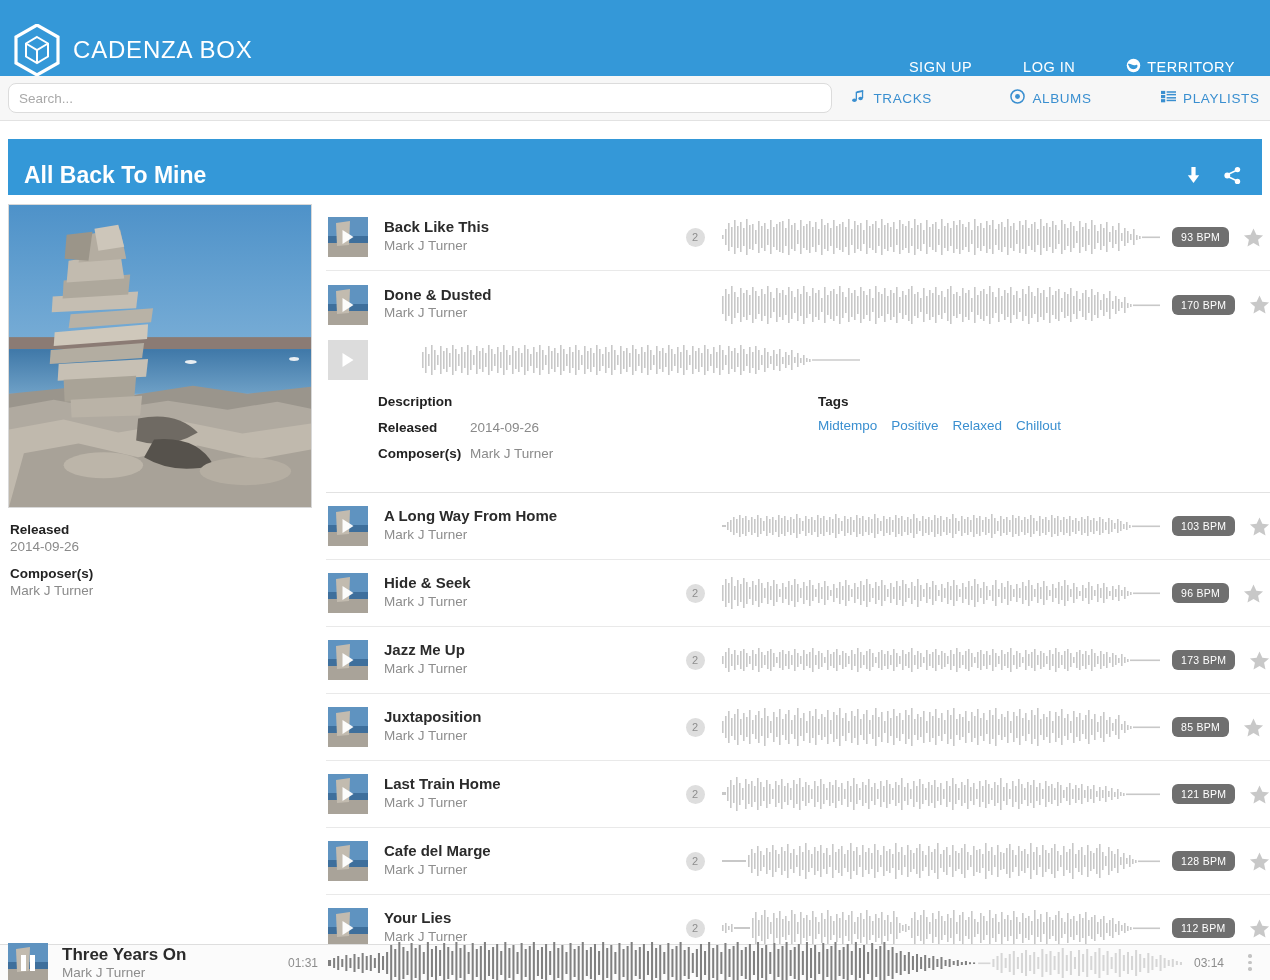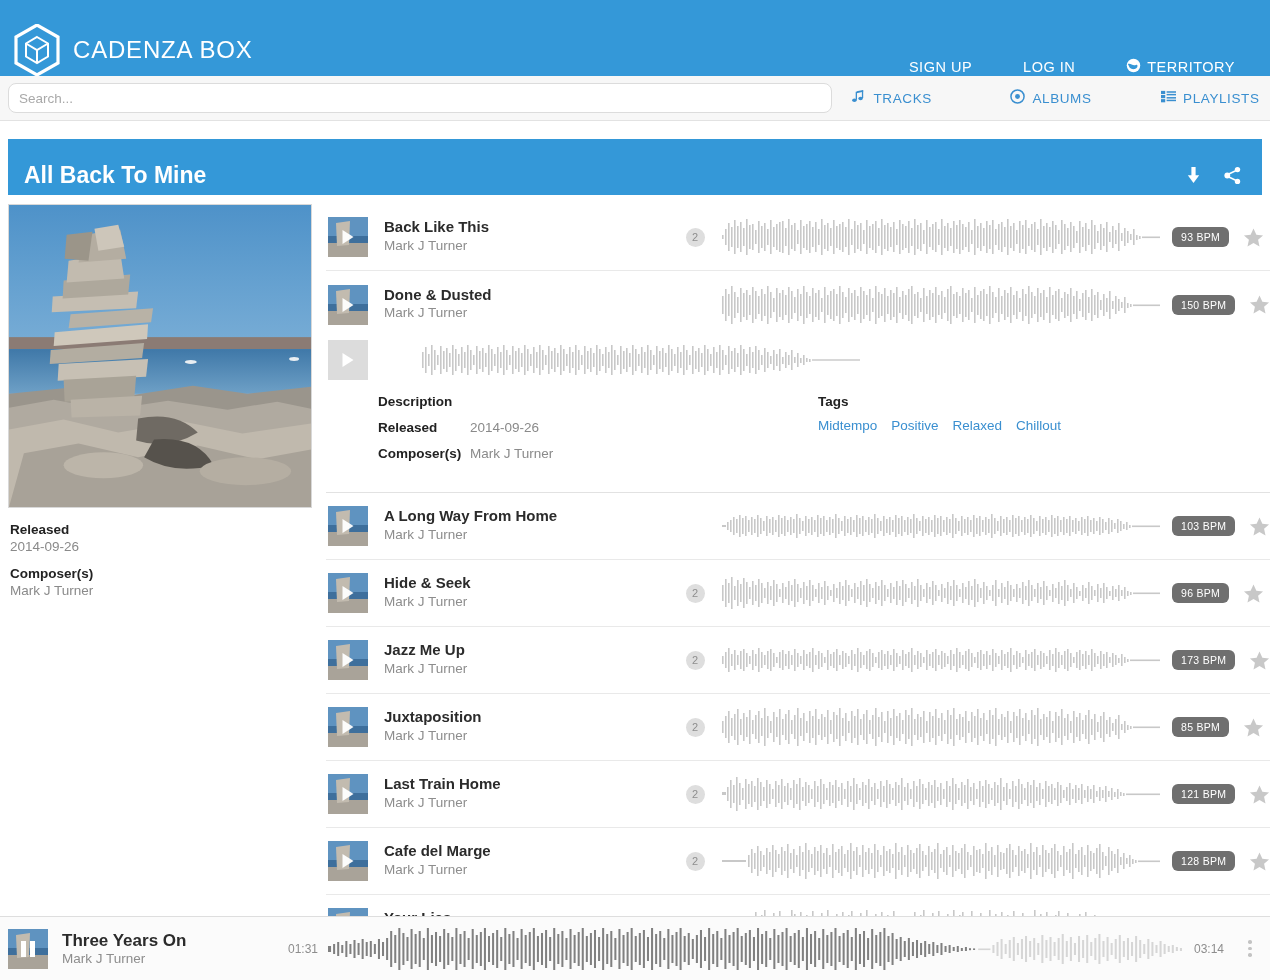--- a/index.html
+++ b/index.html
@@ -130,21 +130,21 @@
   .drow { display: flex; margin-bottom: 11px; font-size: 13.5px; }
   .dlabel { width: 92px; font-weight: bold; color: #222; }
   .dval { color: #8a8a8a; }
   .detail-right { flex: 1; }
   .tags-head { font-size: 13.5px; font-weight: bold; color: #222; margin-bottom: 9px; }
   .tags { display: flex; gap: 14px; }
   .tags a { color: #3a8fd0; font-size: 13.5px; text-decoration: none; }
 
   
   .player {
-    position: absolute; left: 0; bottom: 0; width: 1270px; height: 64px;
+    position: absolute; left: 0; bottom: 0; width: 1270px; height: 36px;
     background: #fbfbfb; border-top: 1px solid #dedede;
     display: flex; align-items: center; padding: 0 8px;
   }
   .p-thumb { width: 40px; height: 40px; flex: 0 0 40px; position: relative;
              background: #7fa8cd; overflow: hidden; }
   .p-pause { position: absolute; left: 50%; top: 50%; transform: translate(-50%,-50%);
              display: flex; gap: 4px; }
   .p-pause i { width: 5px; height: 16px; background: #fff; display: block; }
   .p-titles { padding-left: 14px; width: 230px; }
   .p-title { font-size: 17px; font-weight: bold; color: #2b2b2b; line-height: 1.2; }
@@ -632,21 +632,21 @@
                 <rect x="393" y="13" width="1.6" height="18"></rect>
                 <rect x="396" y="16" width="1.6" height="12"></rect>
                 <rect x="399" y="19" width="1.6" height="6"></rect>
                 <rect x="402" y="14" width="1.6" height="16"></rect>
                 <rect x="405" y="20" width="1.6" height="5"></rect>
                 <rect x="408" y="21" width="1.6" height="3"></rect>
                 <rect x="411" y="21.5" width="27" height="1.6"></rect>
             </g>
           </svg>
         </span>
-        <span class="bpm">150 BPM</span>
+        <span class="bpm">170 BPM</span>
         <span>
           <svg class="star" viewBox="0 0 22 22" fill="#c8c8c8">
             <path d="M11 1.6 L14 8 L21 8.8 L15.8 13.4 L17.3 20.3 L11 16.8 L4.7 20.3 L6.2 13.4 L1 8.8 L8 8 Z"></path>
           </svg>
         </span>
 
       </div>
 
       <div class="track-main" style="height:44px">
         <div class="thumb plain">

